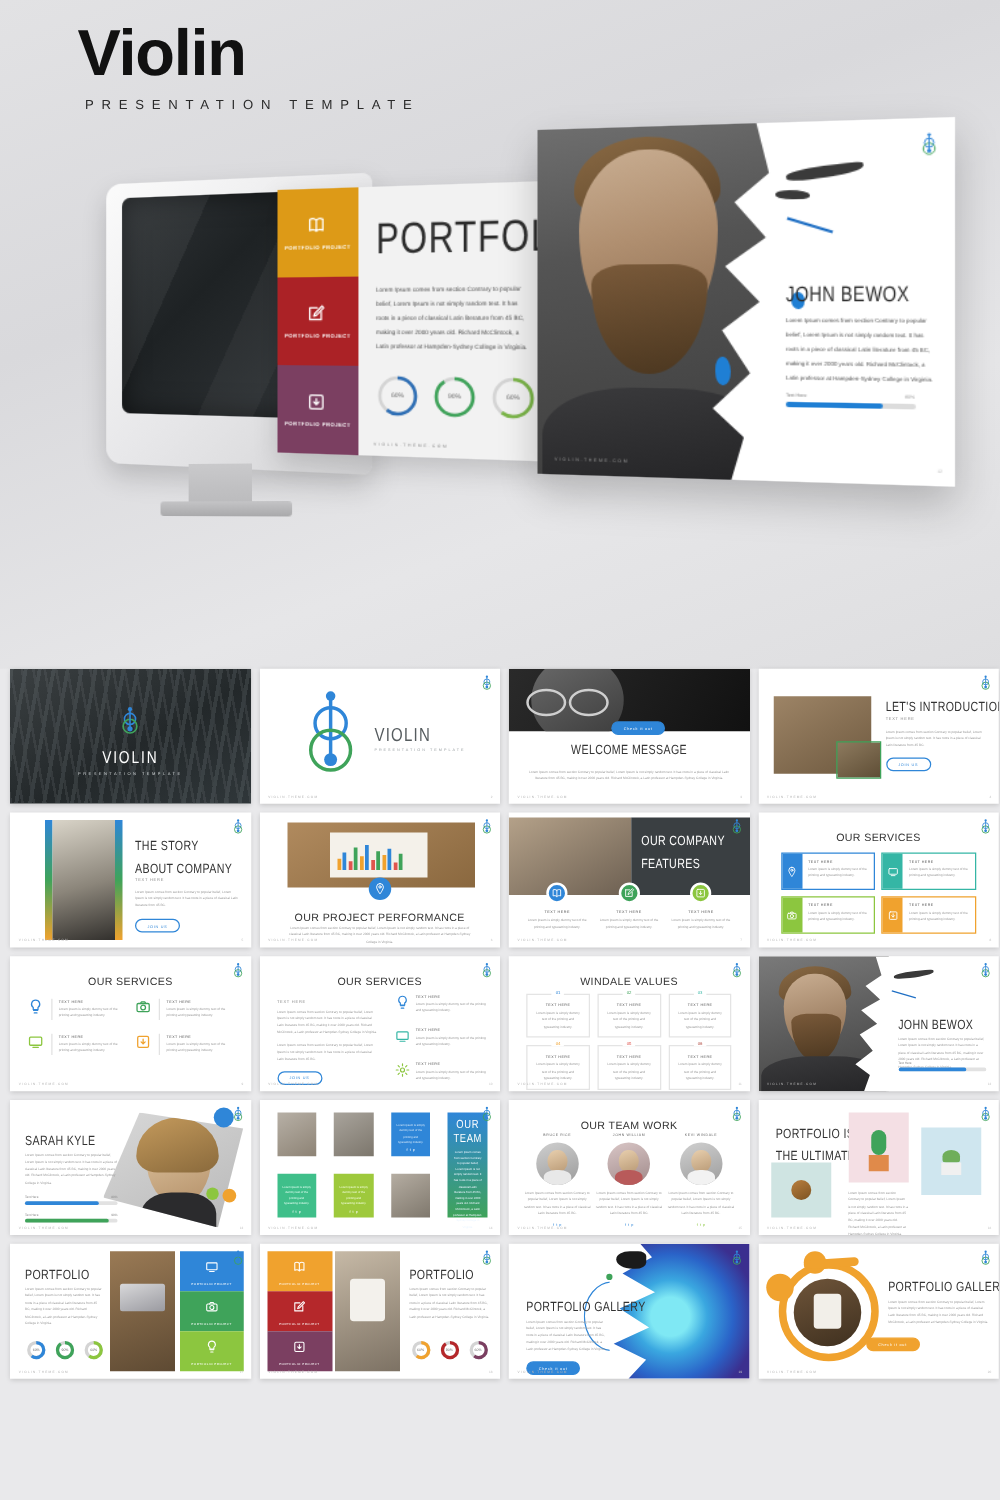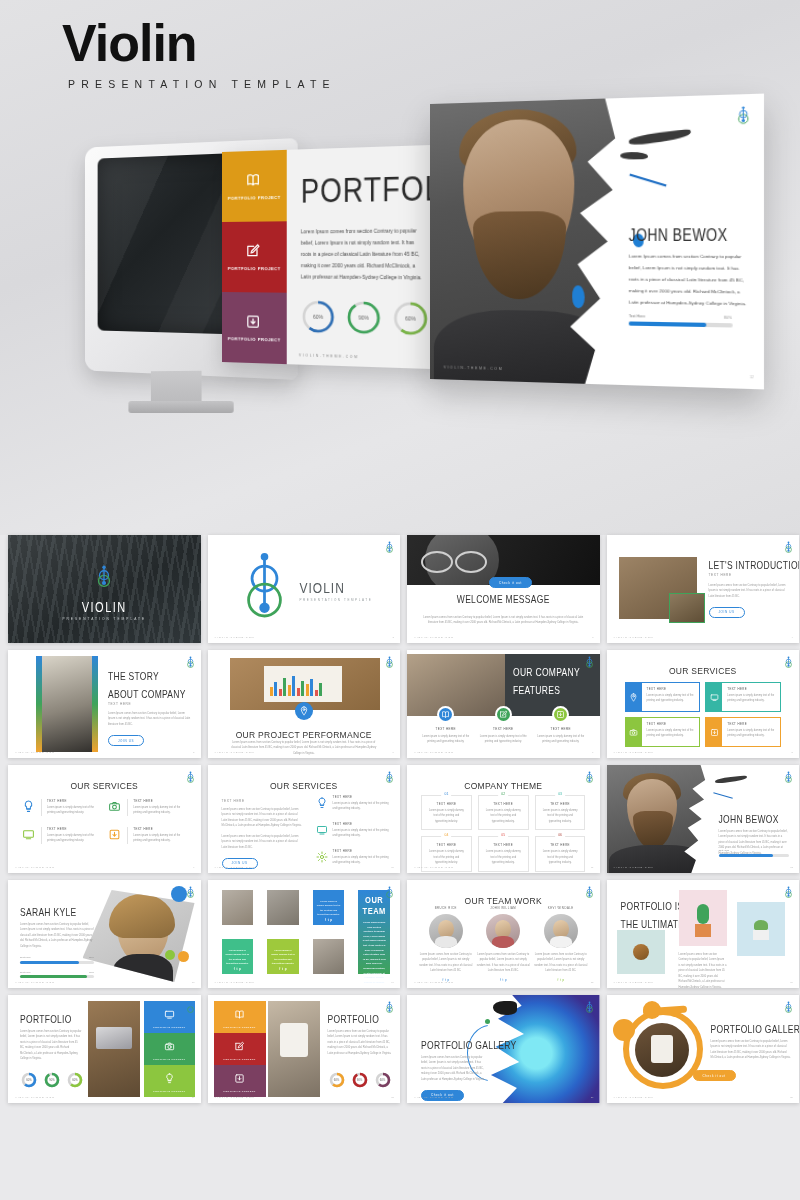--- a/index.html
+++ b/index.html
@@ -625,21 +625,21 @@
             <circle cx="6.5" cy="7.6" r="3.4" fill="none" stroke="#2f86d8" stroke-width="1"></circle>
             <circle cx="6.5" cy="12" r="4.2" fill="none" stroke="#3fa35a" stroke-width="1"></circle>
             <line x1="6.5" y1="1.5" x2="6.5" y2="14" stroke="#2f86d8" stroke-width="1"></line>
             <circle cx="6.5" cy="1.6" r="1.3" fill="#2f86d8"></circle>
             <circle cx="6.5" cy="13.6" r="1.6" fill="#2f86d8"></circle>
           </svg></span>
         <span class="t-foot">VIOLIN.THEME.COM</span>
           <span class="t-pg">10</span>
       </div>
       <div class="thumb">
-        <div style="position:absolute;left:0;right:0;top:10px;text-align:center;"><span class="t-title c">COMPANY THEME</span></div>
+        <div style="position:absolute;left:0;right:0;top:10px;text-align:center;"><span class="t-title c">WINDALE VALUES</span></div>
     <div style="position:absolute;left:14px;right:14px;top:30px;display:grid;grid-template-columns:repeat(3,1fr);gap:6px;">
       <div style="border:1px solid #e4e4e4;padding:6px 5px 5px;text-align:center;position:relative;">
         <div style="position:absolute;left:50%;top:-4px;transform:translateX(-50%);background:#fff;padding:0 3px;font-size:3.4px;color:#2f86d8;">01</div>
         <div style="font-size:2.9px;color:#555;letter-spacing:.4px;">TEXT HERE</div>
         <div class="t-lines" style="margin-top:2px;">Lorem ipsum is simply dummy text of the printing and typesetting industry.</div>
           </div>
           <div style="border:1px solid #e4e4e4;padding:6px 5px 5px;text-align:center;position:relative;">
         <div style="position:absolute;left:50%;top:-4px;transform:translateX(-50%);background:#fff;padding:0 3px;font-size:3.4px;color:#3fa35a;">02</div>
         <div style="font-size:2.9px;color:#555;letter-spacing:.4px;">TEXT HERE</div>
         <div class="t-lines" style="margin-top:2px;">Lorem ipsum is simply dummy text of the printing and typesetting industry.</div>
@@ -745,21 +745,21 @@
             <circle cx="6.5" cy="7.6" r="3.4" fill="none" stroke="#2f86d8" stroke-width="1"></circle>
             <circle cx="6.5" cy="12" r="4.2" fill="none" stroke="#3fa35a" stroke-width="1"></circle>
             <line x1="6.5" y1="1.5" x2="6.5" y2="14" stroke="#2f86d8" stroke-width="1"></line>
             <circle cx="6.5" cy="1.6" r="1.3" fill="#2f86d8"></circle>
             <circle cx="6.5" cy="13.6" r="1.6" fill="#2f86d8"></circle>
           </svg></span>
         <span class="t-foot">VIOLIN.THEME.COM</span>
           <span class="t-pg">13</span>
       </div>
       <div class="thumb">
-        <div style="position:absolute;left:14px;top:10px;right:10px;bottom:14px;display:grid;grid-template-columns:repeat(4,1fr);grid-template-rows:1fr 1fr;gap:14px;font-weight:bold;">
+        <div style="position:absolute;left:14px;top:10px;right:10px;bottom:14px;display:grid;grid-template-columns:repeat(4,1fr);grid-template-rows:1fr 1fr;gap:14px;">
     <div style="background:linear-gradient(150deg,#b7b0a6,#8d8375)"></div>
     <div style="background:linear-gradient(150deg,#a9a49c,#7c766c)"></div>
     <div style="background:#2f86d8;position:relative;">
       <div style="position:absolute;inset:0;padding:4px;color:#cfe4f7;font-size:2.3px;line-height:1.9;display:flex;align-items:center;text-align:center;">Lorem ipsum is simply dummy text of the printing and typesetting industry.</div>
       <div style="position:absolute;left:0;right:0;bottom:3px;text-align:center;color:#fff;font-size:3px;">f&nbsp;&nbsp;t&nbsp;&nbsp;p</div>
           </div>
     <div style="background:linear-gradient(180deg,#2f86d8,#3fa35a);grid-row:span 2;padding:6px 4px;">
       <div style="font-size:7.5px;color:#fff;letter-spacing:.5px;transform:scaleY(1.25);text-align:center;">OUR TEAM</div>
       <div style="font-size:2.3px;color:#eaf4ff;line-height:2;margin-top:6px;text-align:center;">Lorem Ipsum comes from section Contrary to popular belief, Lorem Ipsum is not simply random text. It has roots in a piece of classical Latin literature from 45 BC, making it over 2000 years old. Richard McClintock, a Latin professor at Hampden-Sydney College in Virginia.</div>
           </div>

